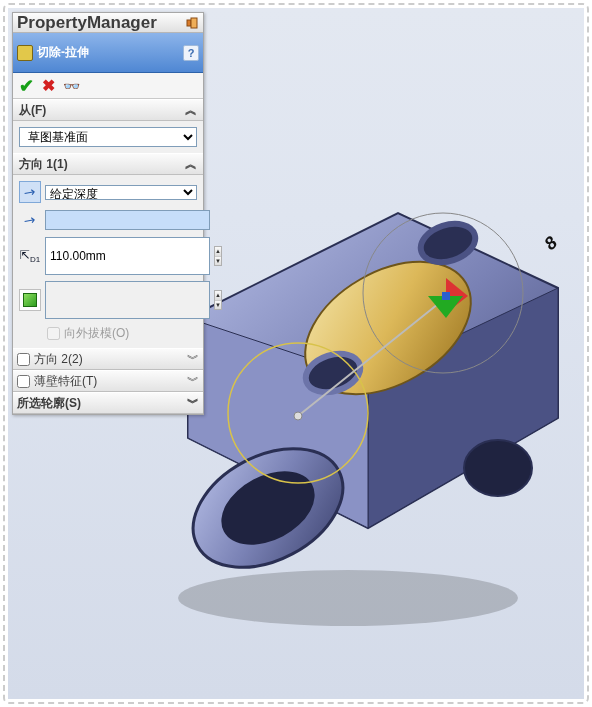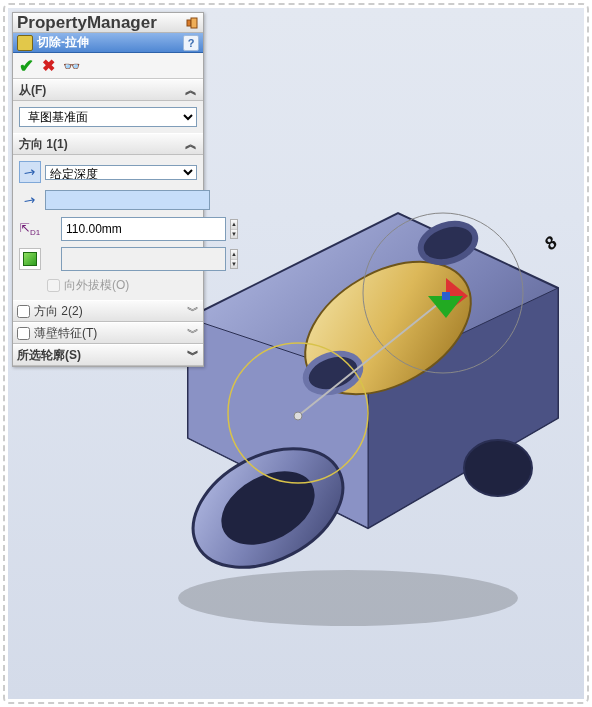--- a/index.html
+++ b/index.html
@@ -6,21 +6,21 @@
   body { width: 592px; height: 707px; position: relative; background: #fff; }
   .stamp-border { position: absolute; inset: 3px; border: 2px dashed #ccc; border-radius: 6px; pointer-events: none; z-index: 5; }
   .viewport { position: absolute; inset: 8px; background: linear-gradient(180deg, #e3e8f1 0%, #dfe5f0 30%, #d4dbe9 100%); overflow: hidden; }
 
   .panel { position: absolute; left: 4px; top: 4px; width: 192px; background: #f0f0f0; border: 1px solid #a7a7a7; box-shadow: 1px 1px 3px rgba(0,0,0,.25); z-index: 4; }
 
   .pm-titlebar { height: 20px; background: linear-gradient(#fdfdfd,#e0e0e0); border-bottom: 1px solid #b6b6b6; display: flex; align-items: center; padding: 0 4px; gap: 4px; }
   .pm-titlebar .title { flex: 1; font-weight: bold; color: #3c3c3c; font-size: 17px; }
   .pin-icon { width: 14px; height: 14px; display: inline-block; }
 
-  .feature-header { height: 20px; background: linear-gradient(#8cb4ea,#4f87d3); color: #fff; display: flex; align-items: center; padding: 0 4px; font-weight: bold; border-bottom: 1px solid #2d62a9; gap: 4px; }
+  .feature-header { height: 40px; background: linear-gradient(#8cb4ea,#4f87d3); color: #fff; display: flex; align-items: center; padding: 0 4px; font-weight: bold; border-bottom: 1px solid #2d62a9; gap: 4px; }
   .feature-header .help { width: 16px; height: 16px; background: #eef3fb; border: 1px solid #9fb9da; color: #3b6cb0; display: flex; align-items: center; justify-content: center; border-radius: 2px; font-weight: bold; font-size: 11px; }
   .feature-header .spacer { flex: 1; }
   .cut-icon { width: 16px; height: 16px; background: #e2c84a; border: 1px solid #7a6614; border-radius: 2px; }
 
   .confirm-row { height: 26px; display: flex; align-items: center; padding: 0 6px; gap: 8px; border-bottom: 1px solid #c9c9c9; background: #f5f5f5; }
   .ok-icon { color: #17a017; font-size: 18px; font-weight: bold; }
   .cancel-icon { color: #d32020; font-size: 16px; font-weight: bold; }
   .glasses-icon { color: #5c8cd6; font-size: 14px; }
 
   .section-title { height: 22px; background: linear-gradient(#fbfbfb,#e3e3e3); border-top: 1px solid #fff; border-bottom: 1px solid #bfbfbf; display: flex; align-items: center; padding: 0 6px; font-weight: bold; color: #3c3c3c; gap: 4px; }
@@ -28,35 +28,35 @@
 
   .section-body { background: #f0f0f0; padding: 6px; display: flex; flex-direction: column; gap: 6px; justify-content: center; }
   .select-wrap { display: flex; }
   .select-wrap select { flex: 1; height: 20px; border: 1px solid #7f9db9; background: #fff; font-size: 12px; padding-left: 4px; }
 
   .row { display: flex; align-items: center; gap: 4px; }
   .slot-icon { width: 22px; height: 22px; background: #fff; border: 1px solid #bfbfbf; display: flex; align-items: center; justify-content: center; flex-shrink: 0; }
   .slot-icon.active { background: #cfe0f6; border-color: #7fa8d8; }
 
   .text-input { flex: 1; height: 20px; border: 1px solid #7f9db9; background: #c6defa; padding: 0 4px; }
-  .num-input { flex: 1; height: 24px; border: 1px solid #7f9db9; background: #fff; padding: 0 4px; margin-left: 16px; }
+  .num-input { flex: 1; height: 38px; border: 1px solid #7f9db9; background: #fff; padding: 0 4px; }
   .spinner { width: 14px; height: 20px; display: flex; flex-direction: column; border: 1px solid #b0b0b0; }
   .spinner div { flex: 1; background: linear-gradient(#fafafa,#dcdcdc); display: flex; align-items: center; justify-content: center; font-size: 6px; color: #333; border-bottom: 1px solid #ccc; }
   .spinner div:last-child { border-bottom: none; }
 
   .checkbox-row { display: flex; align-items: center; gap: 4px; padding-left: 28px; }
   .checkbox-row.disabled { color: #9e9e9e; }
   .checkbox-row input { width: 13px; height: 13px; }
 
   .collapsed { height: 22px; background: linear-gradient(#fbfbfb,#e3e3e3); border-top: 1px solid #fff; border-bottom: 1px solid #bfbfbf; display: flex; align-items: center; padding: 0 4px; color: #3c3c3c; gap: 4px; }
   .collapsed input { width: 13px; height: 13px; }
   .collapsed .chev { margin-left: auto; font-size: 12px; color: #555; }
 
   .arrow-blue { color: #2a5fb0; font-size: 14px; transform: rotate(35deg); display: inline-block; }
-  .dim-icon { color: #701a75; font-size: 12px; }
+  .dim-icon { color: #0f172a; font-size: 12px; }
   .draft-cube { width:14px; height:14px; background: linear-gradient(135deg,#8fe060,#2f9e20); border:1px solid #1d6b11; }
 
   .model-placeholder { position: absolute; left: 120px; top: 110px; width: 450px; height: 520px; z-index: 1; }
   .dim8 { position: absolute; right: 28px; top: 225px; font-size: 18px; font-weight: bold; font-style: italic; transform: rotate(-42deg); color: #111; z-index: 3; }
 </style>
 </head>
 <body>
 
 <div class="stamp-border"></div>
 <div class="viewport">

